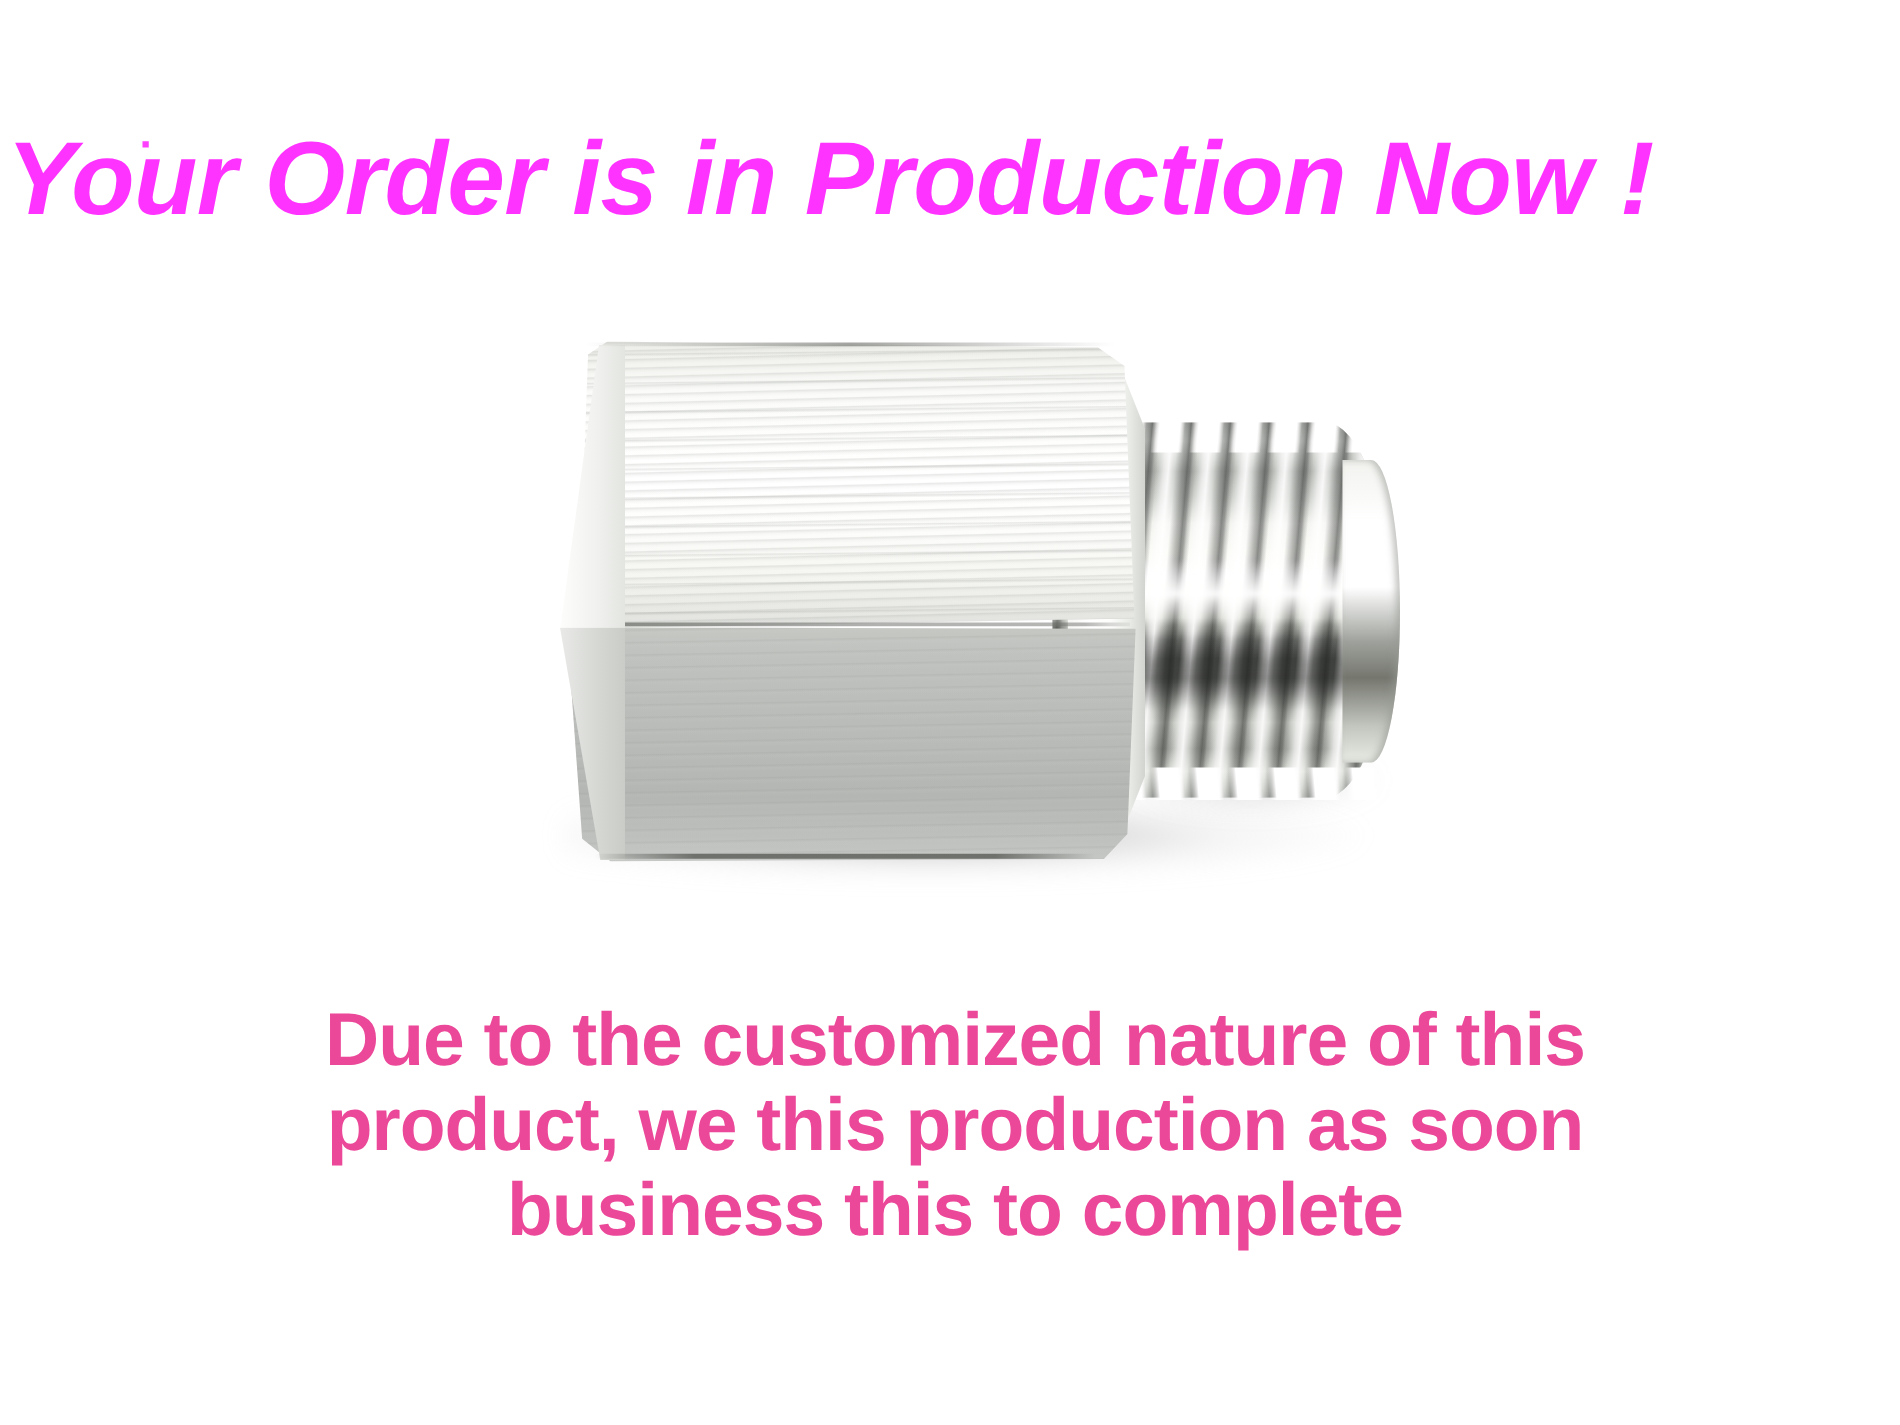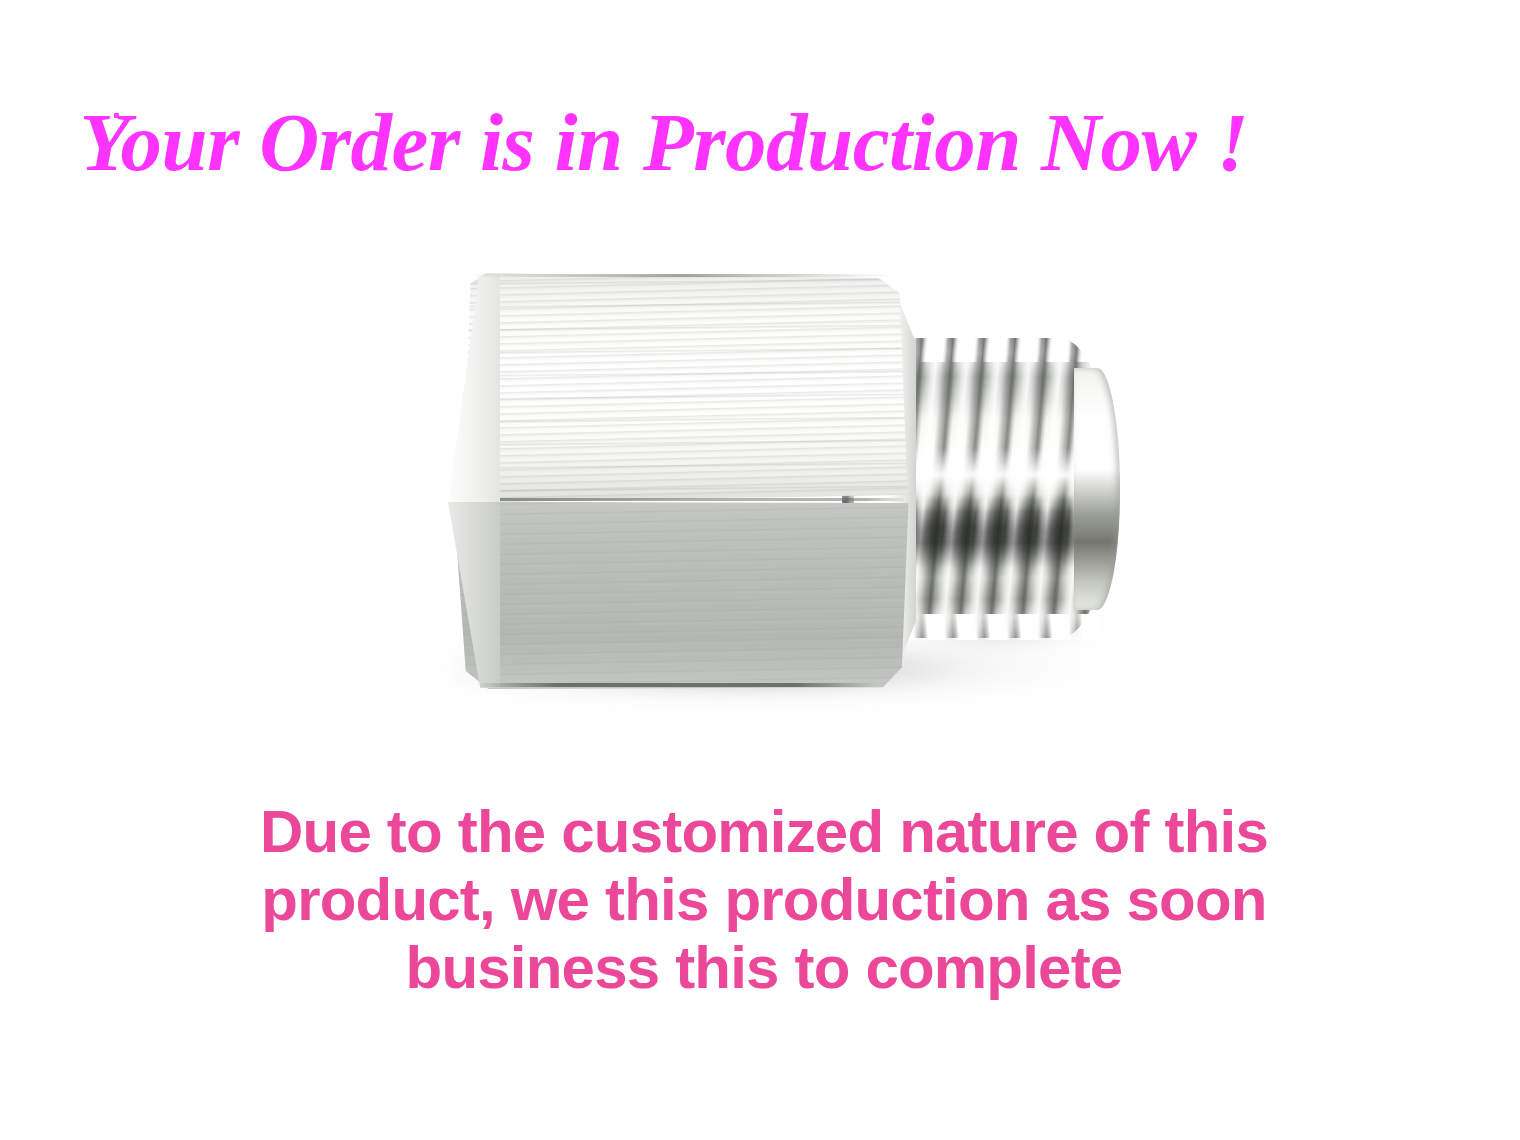--- a/index.html
+++ b/index.html
@@ -8,21 +8,21 @@
     width:1520px;height:1140px;
     font-family:"Liberation Sans","DejaVu Sans",sans-serif;
     overflow:hidden;position:relative;
   }
   #stage{position:relative;width:1520px;height:1140px;background:#ffffff;overflow:hidden;}
 
   
   .headline{
     position:absolute;left:0;top:95px;width:1328px;
     text-align:center;
-    font-family:Liberation Serif, serif;
+    font-family:Liberation Sans, sans-serif;
     font-weight:bold;font-style:italic;
     font-size:83px;line-height:95px;
     letter-spacing:-0.5px;
     color:#ff33ff;
     white-space:nowrap;
   }
 
   
   .photo{
     position:absolute;left:0;top:250px;width:1520px;height:530px;

